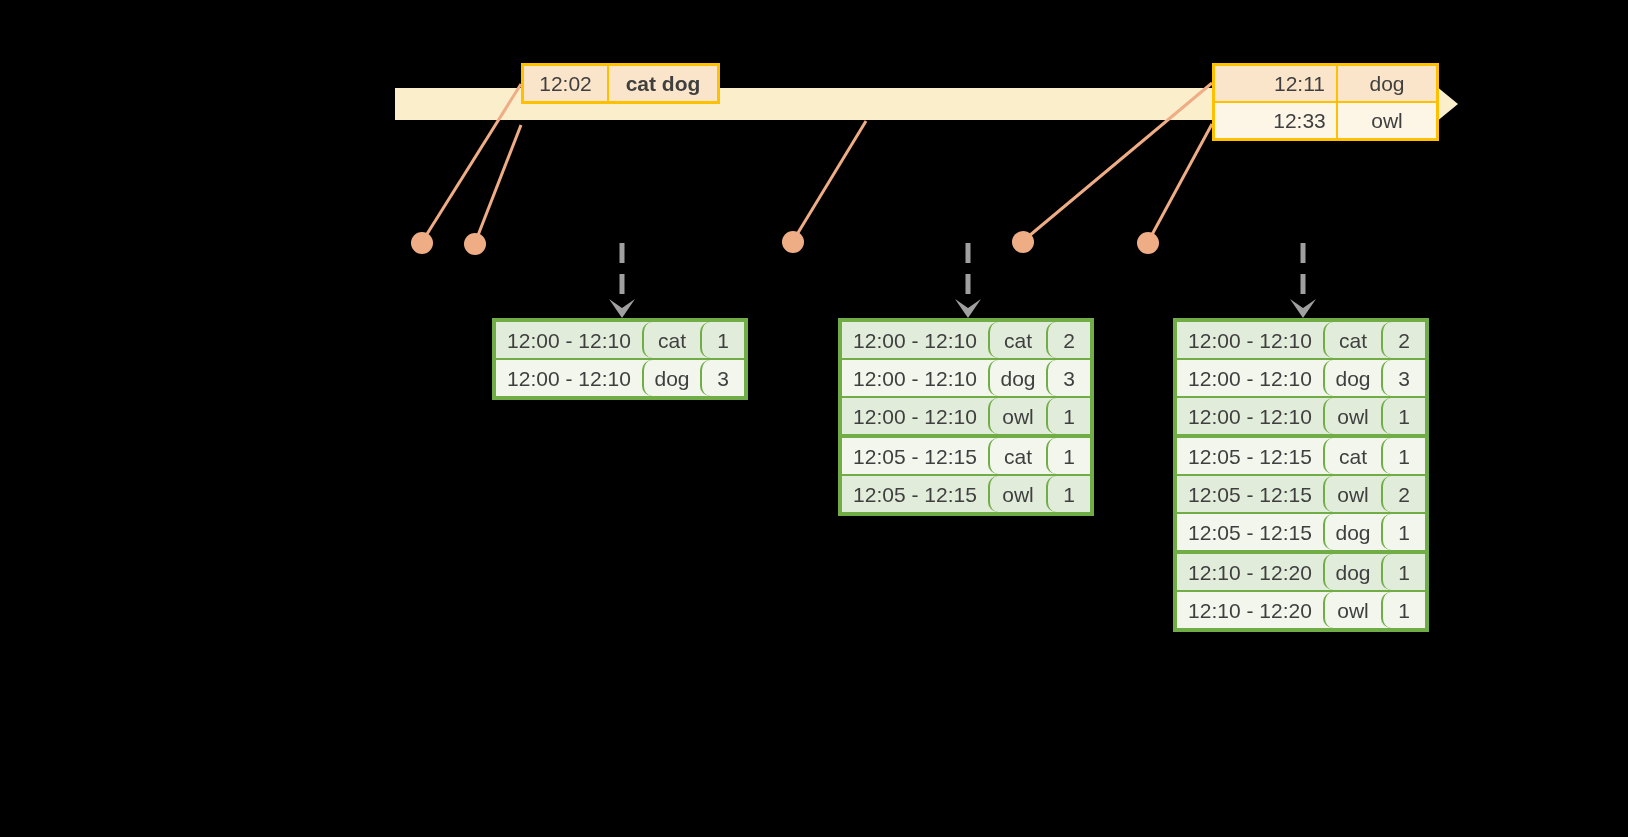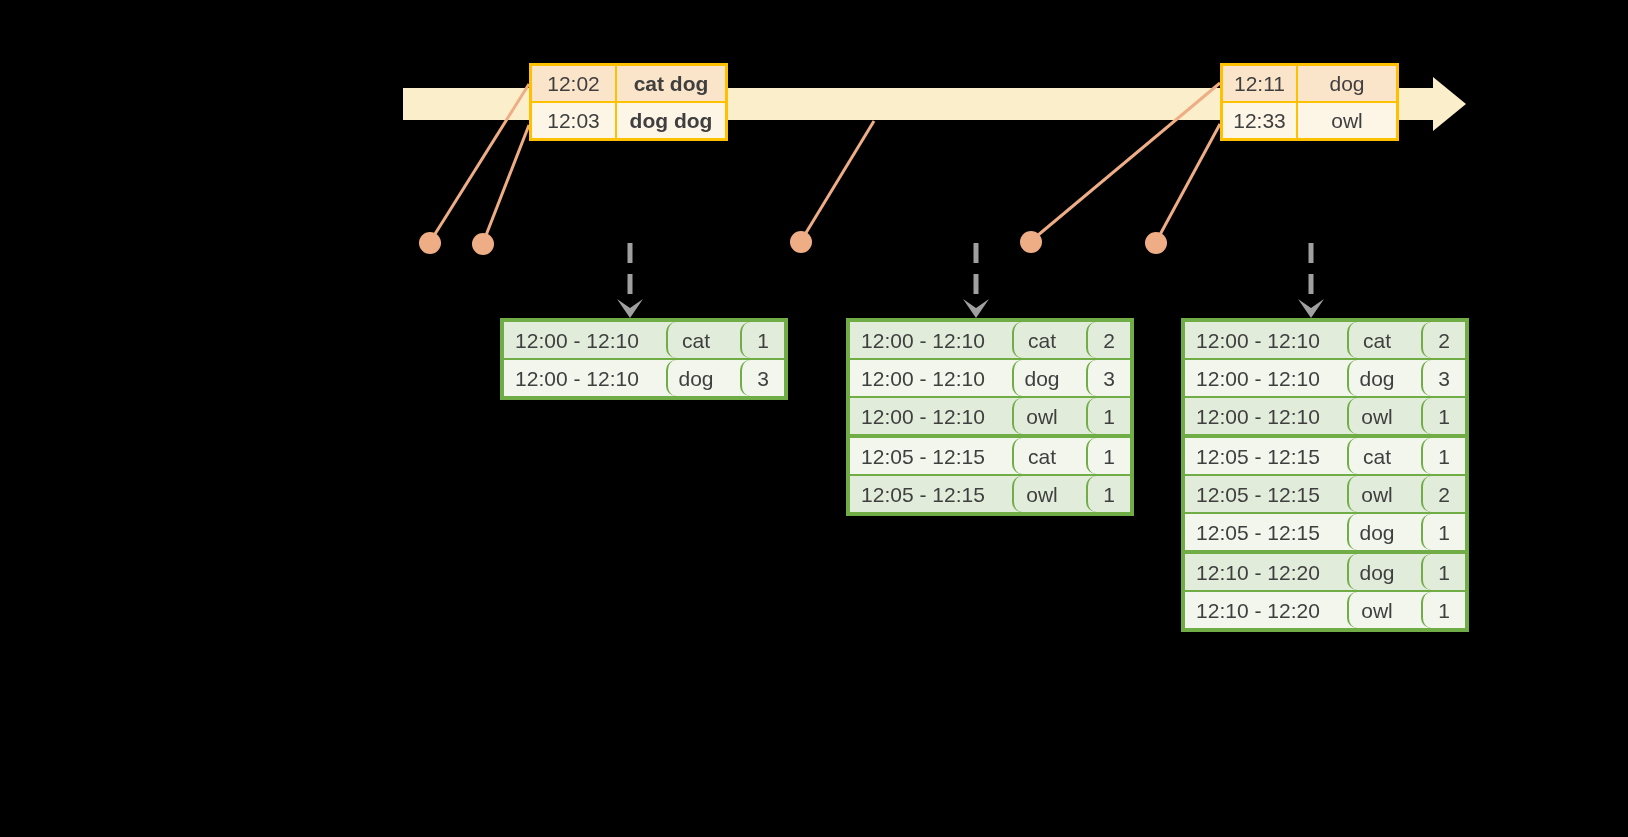--- a/index.html
+++ b/index.html
@@ -11,21 +11,21 @@
     --connector:#EFAD85;
     --dashed:#A0A0A0;
     --result-border:#70AD47;
     --result-shaded:#E2ECDB;
     --result-light:#F2F6EC;
     --text:#3F3F3F;
   }
   html,body{margin:0;padding:0;background:var(--bg);}
   #canvas{
     position:relative;width:1508px;height:837px;background:var(--bg);
-    font-family:"Liberation Sans", sans-serif;overflow:hidden;margin-left:8px;
+    font-family:"Liberation Sans", sans-serif;overflow:hidden;
   }
   #shapes{position:absolute;left:0;top:0;z-index:0;}
   .band{fill:var(--timeline-fill);}
   .connector-line{stroke:var(--connector);stroke-width:3;}
   .event-dot{fill:var(--connector);}
   .dash-line{stroke:var(--dashed);stroke-width:5;stroke-dasharray:20 11;}
   .dash-head{fill:var(--dashed);}
 
   
   .dtable{position:absolute;z-index:1;display:flex;flex-direction:column;box-sizing:border-box;}
@@ -39,26 +39,26 @@
   .etable .tcell + .tcell{border-left:2px solid var(--event-border);}
   .etable .trow:nth-child(odd){background:var(--event-row-peach);}
   .etable .trow:nth-child(even){background:var(--event-row-cream);}
   #event-table-1{left:521px;top:63px;}
   #event-table-1 .trow{height:35px;}
   #event-table-1 .c0{width:83px;} #event-table-1 .c1{width:110px;font-weight:bold;}
   #event-table-2{left:866px;top:84px;}
   #event-table-2 .trow{height:33px;}
   #event-table-2 .c0{width:83px;} #event-table-2 .c1{width:114px;}
   #event-table-3{left:1212px;top:63px;}
-  #event-table-3 .trow{height:35px;}
+  #event-table-3 .trow{height:35px;padding-left:48px;}
   #event-table-3 .c0{width:73px;} #event-table-3 .c1{width:100px;}
 
   
   .gtable{border:4px solid var(--result-border);}
-  .gtable .trow{height:36px;gap:16px;}
+  .gtable .trow{height:36px;}
   .gtable .trow + .trow{border-top:2px solid var(--result-border);}
   .gtable .trow.gsep{border-top:4px solid var(--result-border);}
   .gtable .tcell + .tcell{border-left:2px solid var(--result-border);border-radius:10px;}
   .gtable .trow:nth-child(odd){background:var(--result-shaded);}
   .gtable .trow:nth-child(even){background:var(--result-light);}
   .gtable .c0{width:146px;} .gtable .c1{width:58px;} .gtable .c2{width:44px;}
   #result-table-1{left:492px;top:318px;}
   #result-table-2{left:838px;top:318px;}
   #result-table-3{left:1173px;top:318px;}
 </style>
@@ -89,24 +89,20 @@
     <line class="dash-line" x1="968" y1="243" x2="968" y2="301"></line>
     <polygon class="dash-head" points="955,299 968,308 981,299 968,318"></polygon>
     <line class="dash-line" x1="1303" y1="243" x2="1303" y2="301"></line>
     <polygon class="dash-head" points="1290,299 1303,308 1316,299 1303,318"></polygon>
   </svg>
 
   <div id="event-table-1" class="dtable etable">
       <div class="trow">
         <div class="tcell c0">12:02</div>
         <div class="tcell c1">cat dog</div>
-      </div>
-      <div class="trow">
-        <div class="tcell c0">12:03</div>
-        <div class="tcell c1">dog dog</div>
       </div>
     </div>
   <div id="event-table-3" class="dtable etable">
       <div class="trow">
         <div class="tcell c0">12:11</div>
         <div class="tcell c1">dog</div>
       </div>
       <div class="trow">
         <div class="tcell c0">12:33</div>
         <div class="tcell c1">owl</div>

